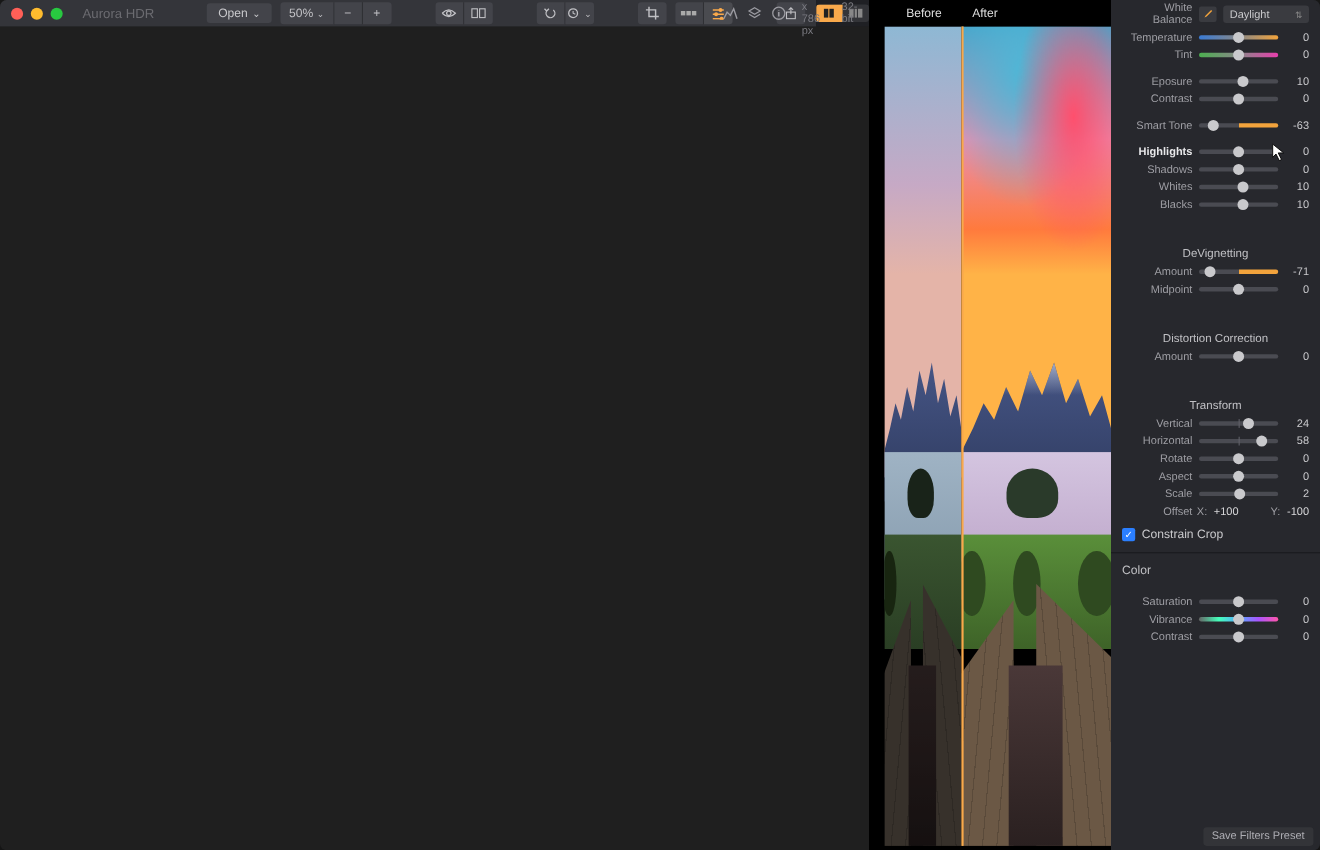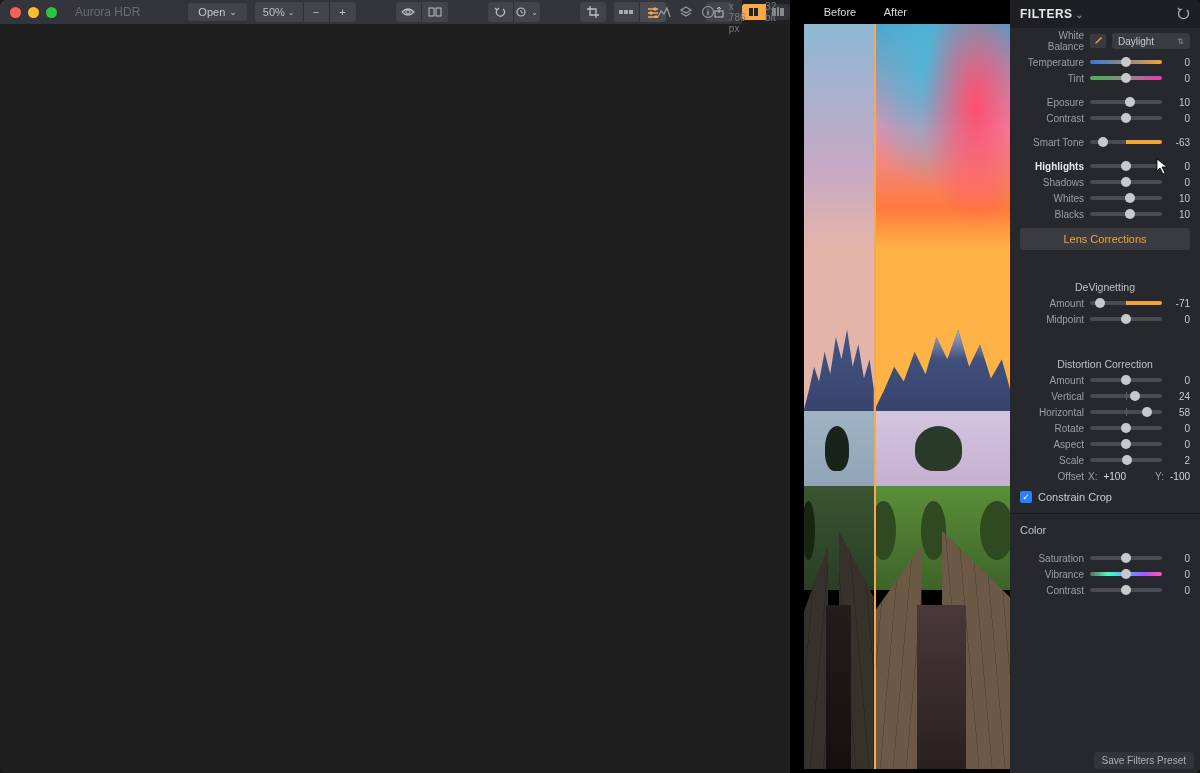--- a/index.html
+++ b/index.html
@@ -271,26 +271,20 @@
                 <div class="deck2"></div>
                 <div class="pool"></div>
             </div>
           </div>
           <div class="divider"></div>
         </div>
       </div>
     </div>
 
     <div class="sidebar">
-      <div class="filters-hdr">
-        <span class="ttl">FILTERS</span>
-        <svg class="reset-ic" viewBox="0 0 14 14">
-            <path d="M11 3 A5 5 0 1 1 4 3 M4 3 L2 1 M4 3 L6 2" fill="none" stroke="#aeaeb4" stroke-width="1.3"></path>
-          </svg>
-      </div>
       <div class="sidebar-scroll" id="sb">
           <div class="wb-row">
   <div class="lbl">White Balance</div>
   <div class="eyedrop">
               <svg width="10" height="10">
                 <path d="M8 1 L9 2 L4 7 L2 8 L3 6 Z" fill="#f2a33c"></path>
               </svg>
             </div>
   <div class="wb-sel">Daylight</div>
 </div>
@@ -364,21 +358,20 @@
     <div class="val">10</div>
   </div>
           <div class="row">
     <div class="lbl">Blacks</div>
     <div class="slider sl-plain">
       <div class="knob" style="left:55%"></div>
 
     </div>
     <div class="val">10</div>
   </div>
-          <div class="lens-btn">Lens Corrections</div>
           <div class="subhdr">DeVignetting</div>
           <div class="row">
     <div class="lbl">Amount</div>
     <div class="slider sl-st">
       <div class="knob" style="left:14%"></div>
 
     </div>
     <div class="val">-71</div>
   </div>
           <div class="row">
@@ -391,20 +384,21 @@
   </div>
           <div class="subhdr">Distortion Correction</div>
           <div class="row">
     <div class="lbl">Amount</div>
     <div class="slider sl-plain">
       <div class="knob" style="left:50%"></div>
 
     </div>
     <div class="val">0</div>
   </div>
+          <div class="subhdr">Transform</div>
           <div class="row">
     <div class="lbl">Vertical</div>
     <div class="slider sl-plain">
       <div class="knob" style="left:62%"></div>
 
     </div>
     <div class="val">24</div>
   </div>
           <div class="row">
     <div class="lbl">Horizontal</div>

